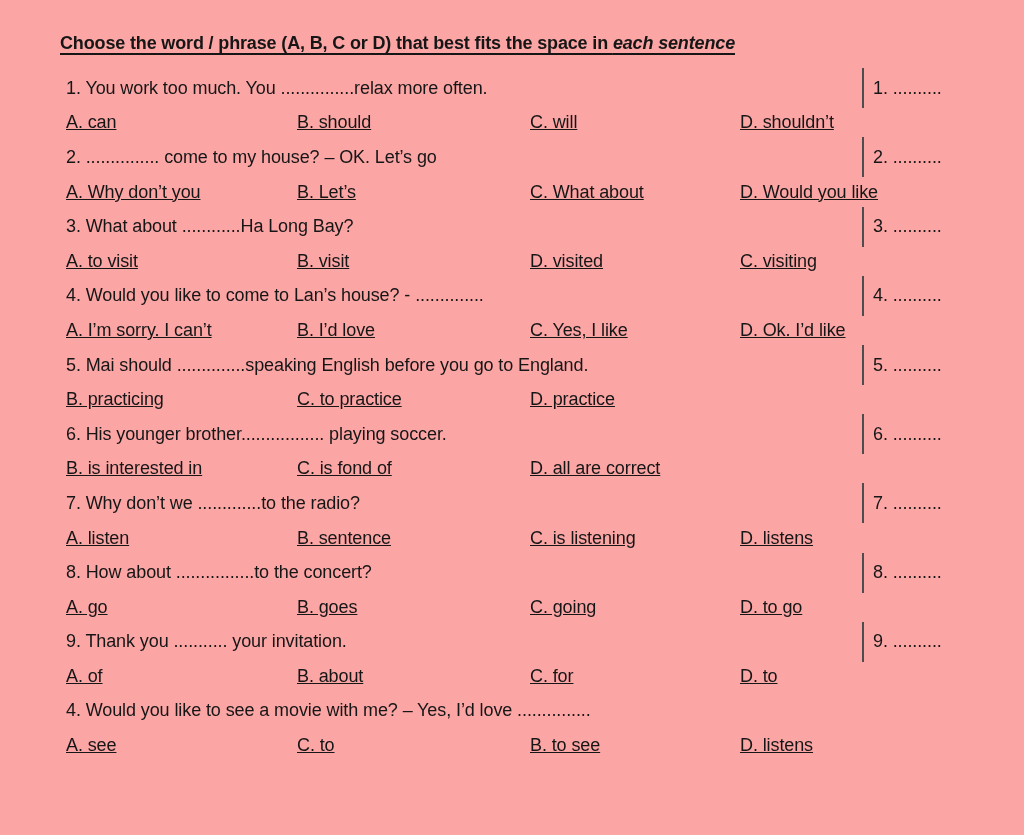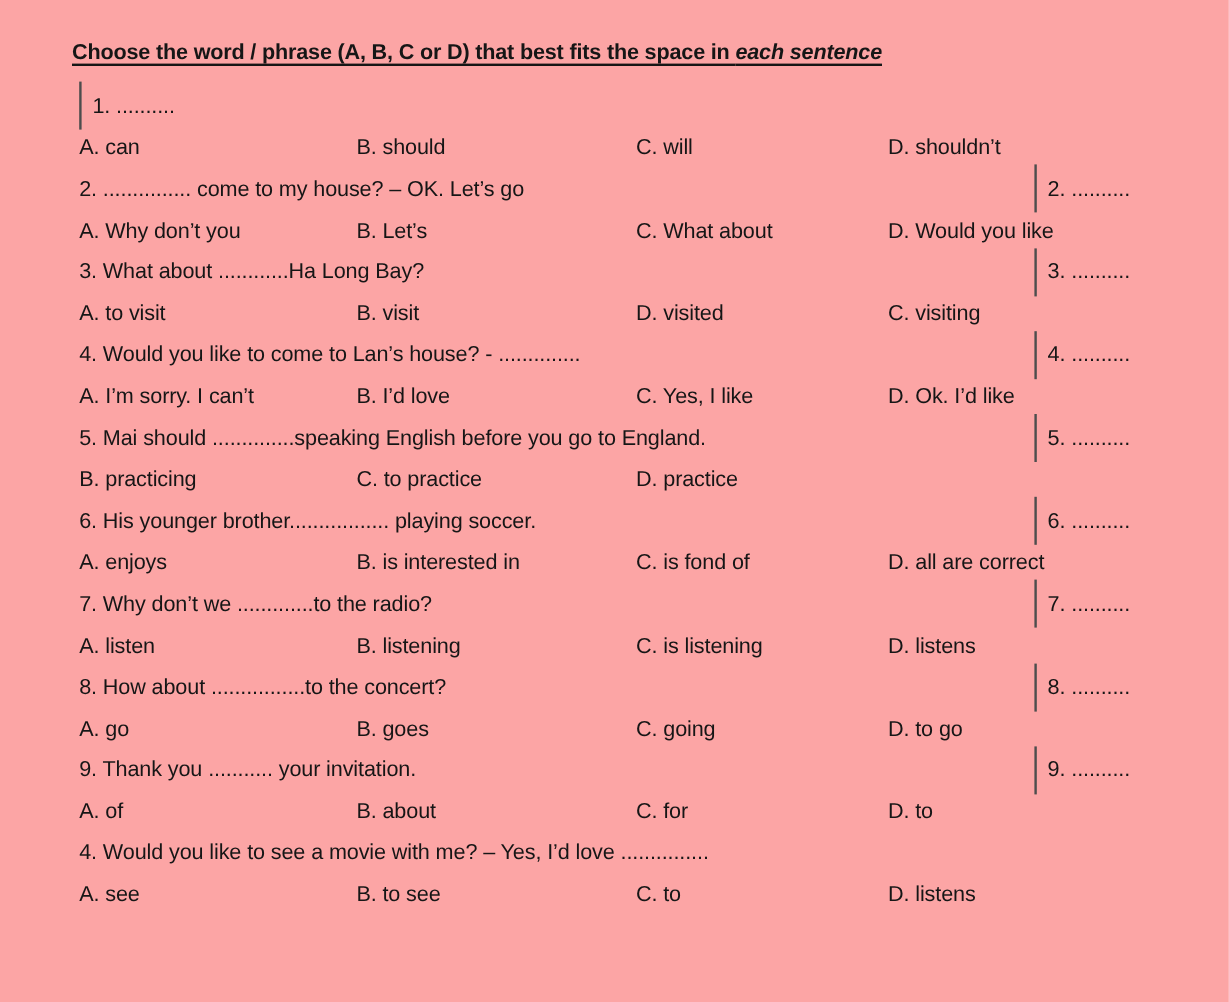--- a/index.html
+++ b/index.html
@@ -21,36 +21,37 @@
     position:absolute;left:66px;top:71px;width:924px;
     font-size:18px;letter-spacing:-0.1px;
   }
   .q-line{display:flex;align-items:center;height:34.6px;}
   .q-text{flex:1 1 auto;white-space:nowrap;overflow:visible;}
   .ans-cell{display:flex;align-items:center;width:128px;flex:0 0 auto;}
   .ans-bar{width:2px;height:40px;background:#4d4d4d;margin-right:9px;flex:0 0 auto;}
   .ans-text{white-space:nowrap;}
   .opt-line{
     display:grid;grid-template-columns:231px 233px 210px 1fr;
-    align-items:center;height:34.6px;
+    align-items:center;height:34.6px;text-decoration:underline;
   }
   .opt{white-space:nowrap;overflow:visible;}
 </style>
 </head>
 <body>
 
 <div class="page">
 
   <div class="title">
     <span class="title-underline"><span>Choose the word / phrase (A, B, C or D) that best fits the space in </span><span class="title-italic">each sentence</span></span>
   </div>
 
   <div class="content">
   <div class="q-block">
     <div class="q-line">
+      <div class="q-text">1. You work too much. You ...............relax more often.</div>
       <div class="ans-cell">
         <span class="ans-bar"></span>
         <span class="ans-text">1. ..........</span>
       </div>
     </div>
     <div class="opt-line">
       <div class="opt">A. can</div>
       <div class="opt">B. should</div>
       <div class="opt">C. will</div>
       <div class="opt">D. shouldn’t</div>
@@ -122,38 +123,37 @@
 
   <div class="q-block">
     <div class="q-line">
       <div class="q-text">6. His younger brother................. playing soccer.</div>
       <div class="ans-cell">
         <span class="ans-bar"></span>
         <span class="ans-text">6. ..........</span>
       </div>
     </div>
     <div class="opt-line">
-      <div class="opt">A. enjoys</div>
       <div class="opt">B. is interested in</div>
       <div class="opt">C. is fond of</div>
       <div class="opt">D. all are correct</div>
     </div>
   </div>
 
   <div class="q-block">
     <div class="q-line">
       <div class="q-text">7. Why don’t we .............to the radio?</div>
       <div class="ans-cell">
         <span class="ans-bar"></span>
         <span class="ans-text">7. ..........</span>
       </div>
     </div>
     <div class="opt-line">
       <div class="opt">A. listen</div>
-      <div class="opt">B. listening</div>
+      <div class="opt">B. sentence</div>
       <div class="opt">C. is listening</div>
       <div class="opt">D. listens</div>
     </div>
   </div>
 
   <div class="q-block">
     <div class="q-line">
       <div class="q-text">8. How about ................to the concert?</div>
       <div class="ans-cell">
         <span class="ans-bar"></span>
@@ -183,20 +183,20 @@
       <div class="opt">D. to</div>
     </div>
   </div>
 
   <div class="q-block">
     <div class="q-line">
       <div class="q-text">4. Would you like to see a movie with me? – Yes, I’d love ...............</div>
     </div>
     <div class="opt-line">
       <div class="opt">A. see</div>
+      <div class="opt">C. to</div>
       <div class="opt">B. to see</div>
-      <div class="opt">C. to</div>
       <div class="opt">D. listens</div>
     </div>
   </div>
 </div>
 
 </div>
 
 </body></html>

